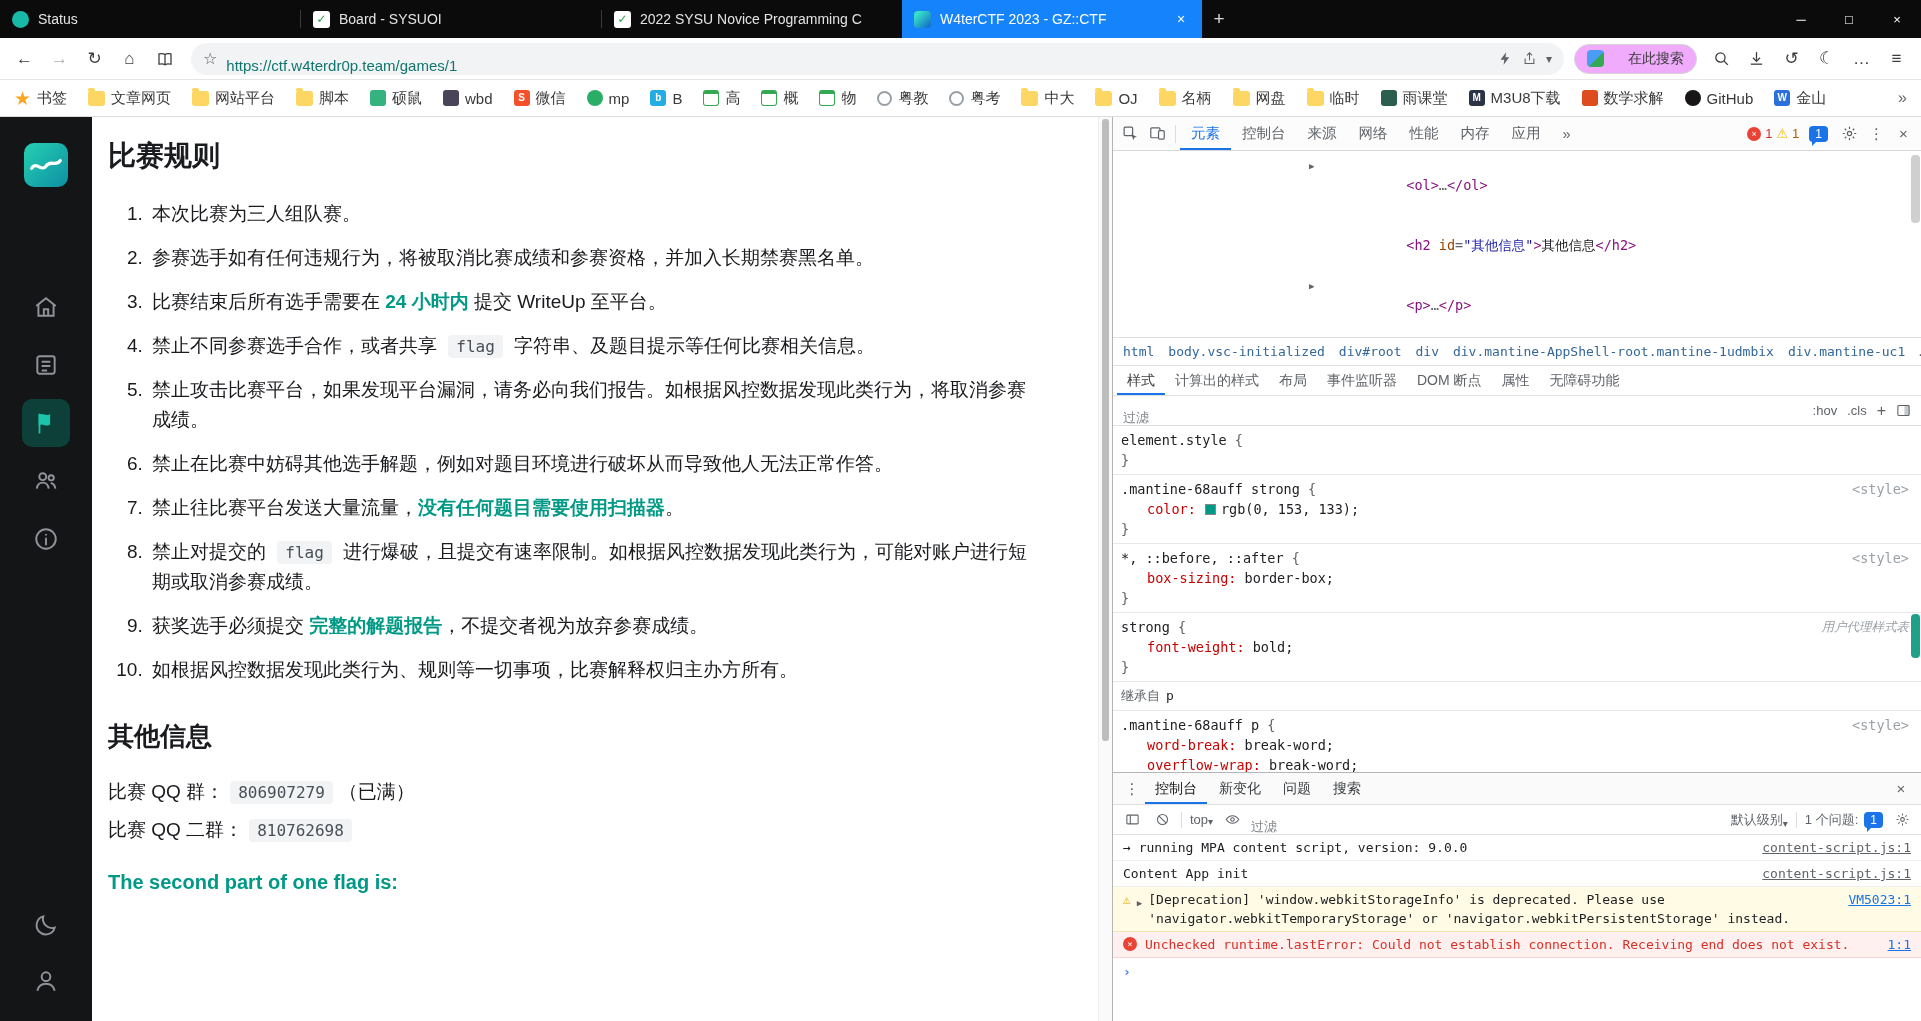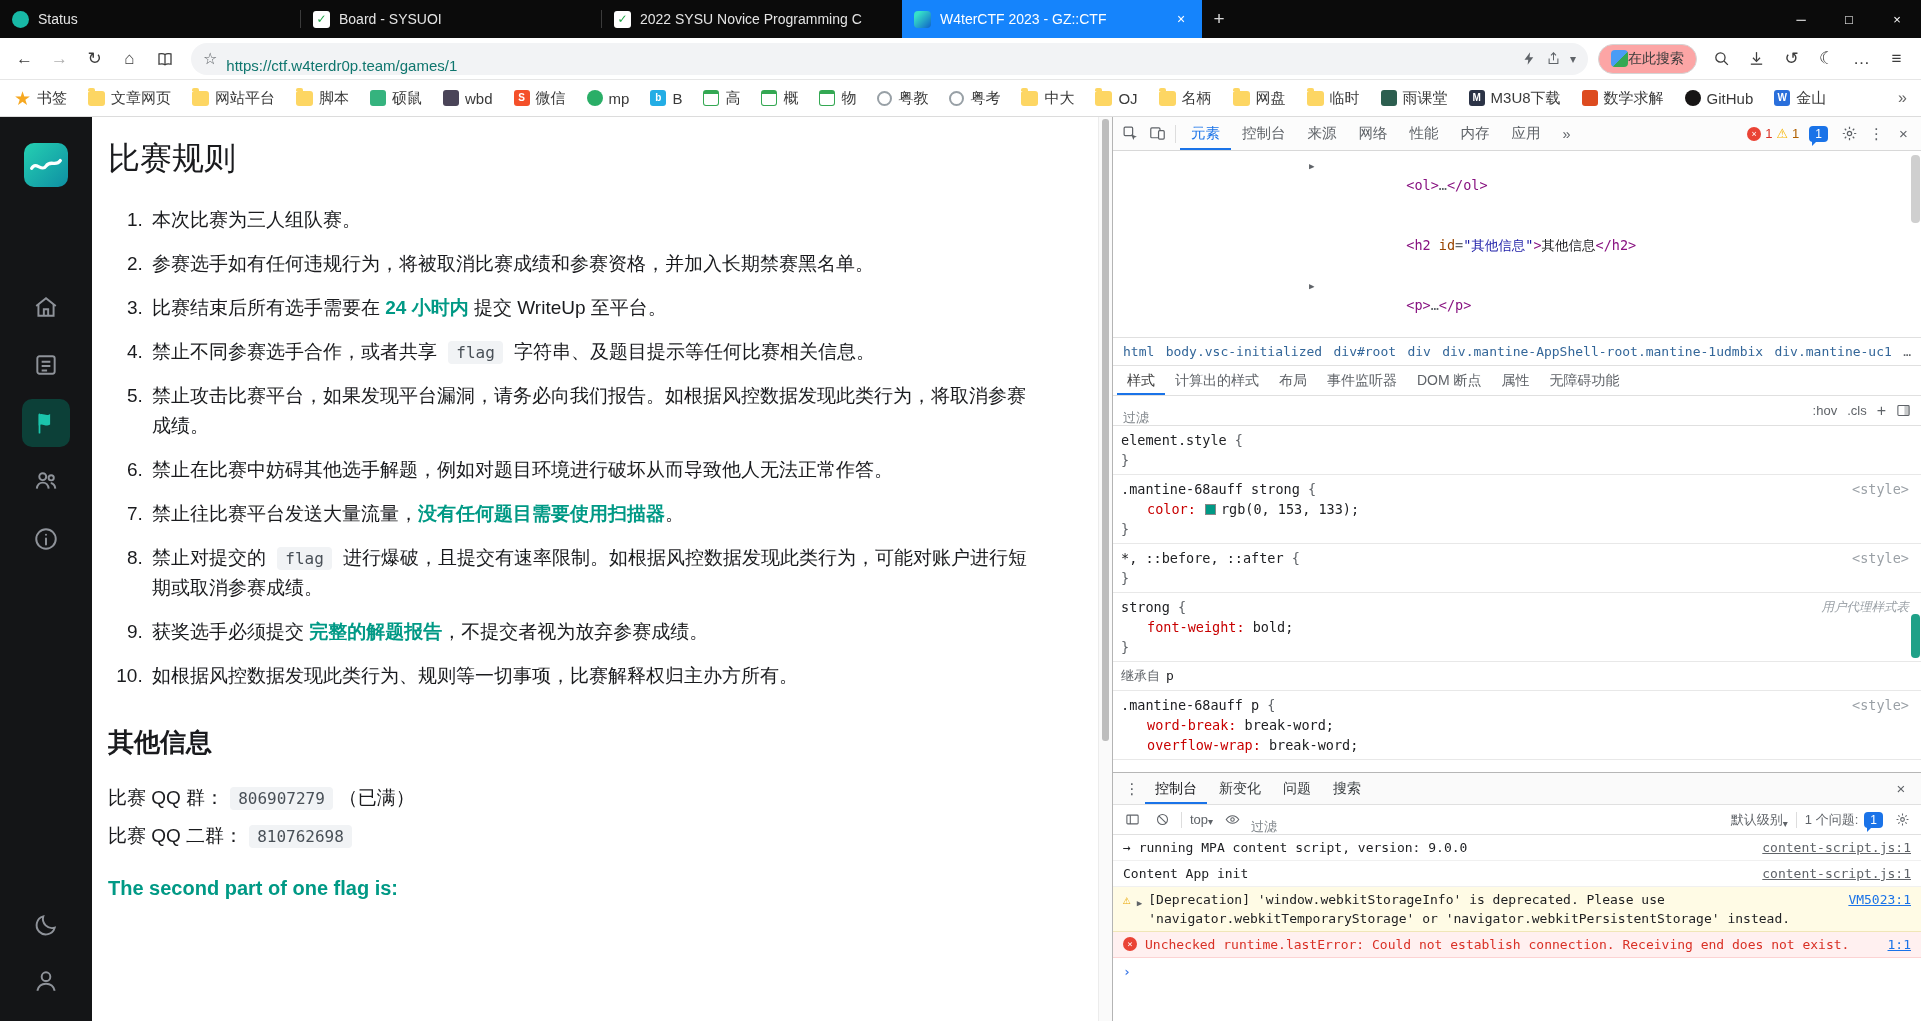--- a/index.html
+++ b/index.html
@@ -28,21 +28,21 @@
 
   
   .toolbar { height:42px; background:#fff; display:flex; align-items:center; padding:0 8px; gap:2px; border-bottom:1px solid #e6e6e6; }
   .nav-btn { width:33px; height:32px; display:flex; align-items:center; justify-content:center; font-size:17px; color:#3c3c3c; border-radius:6px; flex:0 0 auto; }
   .nav-btn.disabled { color:#b0b0b0; }
   .addressbar { flex:1; height:32px; background:#f2f3f5; border-radius:16px; display:flex; align-items:center; gap:9px; padding:0 12px; margin:0 8px; }
   .ab-star { color:#5f6368; font-size:16px; }
   .url { flex:1; font-size:15px; color:#0f766e; }
   .ab-icon { color:#5f6368; display:flex; align-items:center; }
   .caret { font-size:12px; }
-  .searchbox { height:30px; border:1px solid #d5d5d5; background:#fca5a5; border-radius:15px; display:flex; align-items:center; gap:0; padding:0 12px; font-size:14px; color:#3c3c3c; margin-right:6px; flex:0 0 auto;justify-content:center; }
+  .searchbox { height:30px; border:1px solid #d5d5d5; background:#f0abfc; border-radius:15px; display:flex; align-items:center; gap:24px; padding:0 12px; font-size:14px; color:#3c3c3c; margin-right:6px; flex:0 0 auto;justify-content:center; }
   .vs-icon { width:17px; height:17px; border-radius:4px; background:linear-gradient(135deg,#4a9cf5 55%,#34a853 55%); }
 
   
   .bookmarksbar { height:37px; background:#fff; display:flex; align-items:center; gap:21px; padding:0 14px; font-size:15px; color:#3a3a3a; border-bottom:1px solid #dcdcdc; overflow:hidden; }
   .bm { display:flex; align-items:center; gap:6px; flex:0 0 auto; }
   .bi { width:17px; height:15px; position:relative; flex:0 0 auto; display:inline-flex; align-items:center; justify-content:center; }
   .bi::after { content:attr(data-glyph); font-size:10px; font-weight:700; color:#fff; line-height:1; }
   .bi.folder { background:#fdd663; border-radius:2px 3px 3px 3px; }
   .bi.folder::before { content:""; position:absolute; top:-3px; left:0; width:7px; height:3px; background:#fdd663; border-radius:2px 2px 0 0; }
   .bi.star-ic::after { color:#f6a821; font-size:19px; }
@@ -62,21 +62,21 @@
   .sidebar { width:92px; background:#141517; display:flex; flex-direction:column; align-items:center; flex:0 0 auto; }
   .logo { width:44px; height:44px; margin-top:26px; }
   .snav { margin-top:96px; display:flex; flex-direction:column; gap:10px; align-items:center; }
   .sbtn { width:48px; height:48px; display:flex; align-items:center; justify-content:center; color:#8f939a; border-radius:10px; }
   .sbtn svg { width:26px; height:26px; }
   .sbtn.active { background:#0c4038; color:#1bc5ac; }
   .sbottom { margin-top:auto; margin-bottom:16px; display:flex; flex-direction:column; gap:8px; align-items:center; }
 
   
   .main { flex:1; background:#fff; padding:16px 54px 0 16px; overflow:hidden; min-width:0; }
-  .page-title { font-size:32px; font-weight:400; color:#1a1b1e; margin:4px 0 24px 0; }
+  .page-title { font-size:28px; font-weight:700; color:#1a1b1e; margin:4px 0 24px 0; }
   ol.rules { padding-left:40px; margin:0; }
   ol.rules li { font-size:19px; line-height:1.58; margin-bottom:14px; padding-left:4px; color:#1a1b1e; }
   .rules strong, .teal { color:#009985; font-weight:700; }
   .icode { font-family:"DejaVu Sans Mono","Liberation Mono",monospace; font-size:16px; background:#f1f3f5; color:#495057; border-radius:4px; padding:2px 8px; margin:0 6px; }
   .rules strong:empty, .icode:empty { display:none; }
   .other-title { font-size:26px; font-weight:700; color:#1a1b1e; margin:34px 0 22px 0; }
   .qq-line { font-size:19px; line-height:1.65; color:#1a1b1e; margin-bottom:6px; }
   .flag-line { margin-top:26px; font-size:20px; }
 
   
@@ -100,21 +100,21 @@
   .chat-badge::after { content:""; position:absolute; bottom:-4px; left:3px; border:3px solid transparent; border-top-color:#1a73e8; border-left-color:#1a73e8; }
 
   .dt-elements { height:186px; position:relative; font-family:"DejaVu Sans Mono","Liberation Mono",monospace; font-size:13.5px; line-height:20px; padding-top:4px; overflow:hidden; }
   .dom-line { white-space:pre; position:relative; }
   .dom-line .arrow { position:absolute; color:#5f6368; font-size:9px; top:1px; }
   .tag { color:#881280; } .attr { color:#994500; } .eq { color:#5f6368; } .aval { color:#1a1aa6; }
   .dots { color:#5f6368; } .dtxt { color:#202124; }
   .els-scroll { position:absolute; top:4px; right:1px; width:9px; bottom:2px; }
   .els-thumb { width:100%; height:68px; background:#cfcfcf; border-radius:4px; }
 
-  .dt-crumbs { height:28px; border-top:1px solid #e0e0e0; display:flex; align-items:center; padding:0 10px; font-size:13px; color:#336699; white-space:nowrap; overflow:hidden;justify-content:space-between; }
+  .dt-crumbs { height:28px; border-top:1px solid #e0e0e0; display:flex; align-items:center; gap:14px; padding:0 10px; font-size:13px; color:#336699; white-space:nowrap; overflow:hidden; }
   .crumb-more { color:#5f6368; }
 
   .dt-styletabs { height:31px; display:flex; align-items:center; border-top:1px solid #e0e0e0; border-bottom:1px solid #e0e0e0; padding:0 4px; font-size:14px; color:#5f6368; }
   .dt-styletab { padding:0 10px; height:100%; display:flex; align-items:center; white-space:nowrap; }
   .dt-styletab.active { color:#404040; box-shadow:inset 0 -2px 0 #1a73e8; }
 
   .dt-filterrow { height:30px; display:flex; align-items:center; gap:10px; padding:0 10px; border-bottom:1px solid #e0e0e0; color:#5f6368; font-size:13px; }
   .style-filter { flex:1; font-size:13px; }
   .style-filter::placeholder { color:#80868b; }
   .fi { flex:0 0 auto; }
@@ -535,20 +535,21 @@
         </div>
         <div class="rule">
           <span class="origin">&lt;style&gt;</span>
           <div><span class="sel">.mantine-68auff strong</span><span class="brace"> {</span></div>
           <div class="prop"><span class="pname">color:</span> <span class="swatch"></span><span class="pval">rgb(0, 153, 133);</span></div>
           <div class="brace">}</div>
         </div>
         <div class="rule">
           <span class="origin">&lt;style&gt;</span>
           <div><span class="sel">*, ::before, ::after</span><span class="brace"> {</span></div>
+          <div class="prop"><span class="pname">box-sizing:</span> <span class="pval">border-box;</span></div>
           <div class="brace">}</div>
         </div>
         <div class="rule">
           <span class="origin ua">用户代理样式表</span>
           <div><span class="sel">strong</span><span class="brace"> {</span></div>
           <div class="prop"><span class="pname">font-weight:</span> <span class="pval">bold;</span></div>
           <div class="brace">}</div>
         </div>
         <div class="inherit-hdr">
           <span>继承自</span>

